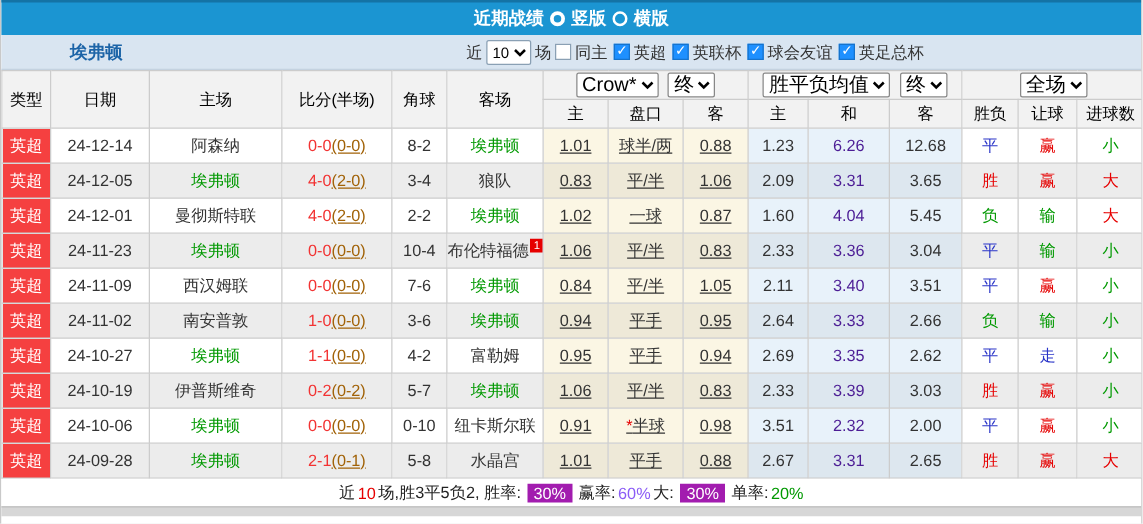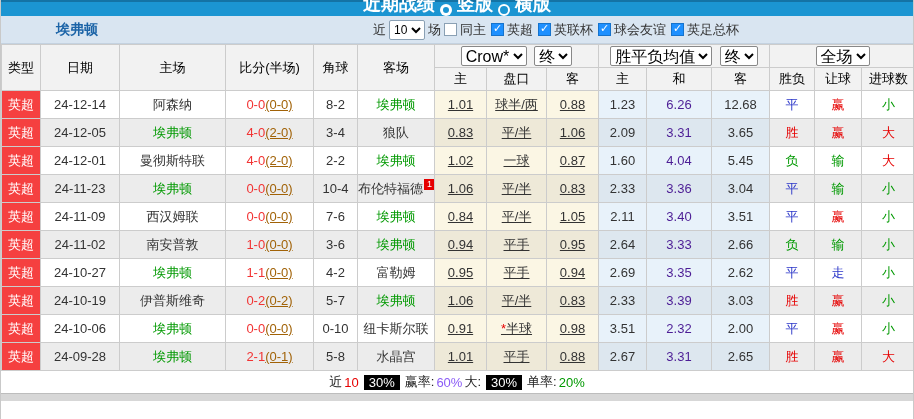--- a/index.html
+++ b/index.html
@@ -3,23 +3,23 @@
 <meta charset="utf-8">
 <style>
   html,body{margin:0;padding:0;background:#eee;}
   .wrap{
     width:914px;height:419px;margin:0;background:#fff;overflow:hidden;
     font-family:"Liberation Sans","DejaVu Sans",sans-serif;font-size:13px;
     border-left:1px solid #c9c9c9;border-right:1px solid #c9c9c9;box-sizing:border-box;
   }
   
   .titlebar{
-    height:16px;background:#1b95d2;border-top:2px solid #1473a5;box-sizing:border-box;
-    color:#fff;display:flex;align-items:flex-end;justify-content:center;gap:5px;
-    font-weight:bold;font-size:18px;
+    height:28px;background:#1b95d2;border-top:2px solid #1473a5;box-sizing:border-box;
+    color:#fff;display:flex;align-items:center;justify-content:center;gap:5px;
+    font-weight:bold;font-size:14px;
   }
   .radio{display:inline-block;width:12px;height:12px;border-radius:50%;box-sizing:border-box;vertical-align:middle;cursor:pointer;}
   .radio.on{background:#fff;position:relative;}
   .radio.on::after{content:"";position:absolute;left:3px;top:3px;width:6px;height:6px;border-radius:50%;background:#1b95d2;}
   .radio.off{background:transparent;border:2px solid #fff;}
   
   .subheader{height:28px;background:#d9e5f1;display:flex;align-items:center;border-bottom:1px solid #c4d2e0;box-sizing:border-box;color:#333;}
   .teamname{padding-left:55px;font-weight:bold;font-size:14px;color:#1c64a7;}
   .controls{margin-left:auto;display:flex;align-items:center;gap:3px;padding-right:172px;font-size:13px;}
   .controls select{height:20px;font-size:12px;border:1px solid #8aa0b4;background:#fff;border-radius:2px;}
@@ -43,21 +43,21 @@
   .team-green{color:#009900;}
   .ft{color:#f23333;}
   .ht{color:#a16207;text-decoration:underline;}
   .star{color:#e60000;}
   .t-red{color:#e60000;}
   .t-green{color:#009900;}
   .t-blue{color:#2a35c8;}
   .badge1{display:inline-block;background:#e60000;color:#fff;font-size:9px;line-height:11px;width:11px;height:11px;vertical-align:6px;margin-left:1px;}
   
   .summary{height:22px;display:flex;align-items:center;justify-content:center;gap:2px;font-size:13px;color:#222;background:#fff;}
-  .rate-badge{background:#000000;color:#fff;padding:0 5px;margin:0 3px;}
+  .rate-badge{background:#a21caf;color:#fff;padding:0 5px;margin:0 3px;}
   .num-red{color:#e60000;}
   .num-blue{color:#8b5cf6;}
   .num-green{color:#009900;}
   .bottom-strip{height:8px;background:#d7d7d7;border-top:1px solid #bdbdbd;box-sizing:border-box;}
 </style>
 </head>
 <body>
 
 <div class="wrap">
 
@@ -310,20 +310,21 @@
       <td class="t-red">胜</td>
       <td class="t-red">赢</td>
       <td class="t-red">大</td>
     </tr>
       </tbody>
   </table>
 
   <div class="summary">
     <span>近</span>
     <span class="num-red">10</span>
+    <span>场,胜3平5负2, 胜率:</span>
     <span class="rate-badge">30%</span>
     <span>赢率:</span>
     <span class="num-blue">60%</span>
     <span>大:</span>
     <span class="rate-badge">30%</span>
     <span>单率:</span>
     <span class="num-green">20%</span>
   </div>
 
   <div class="bottom-strip"></div>

